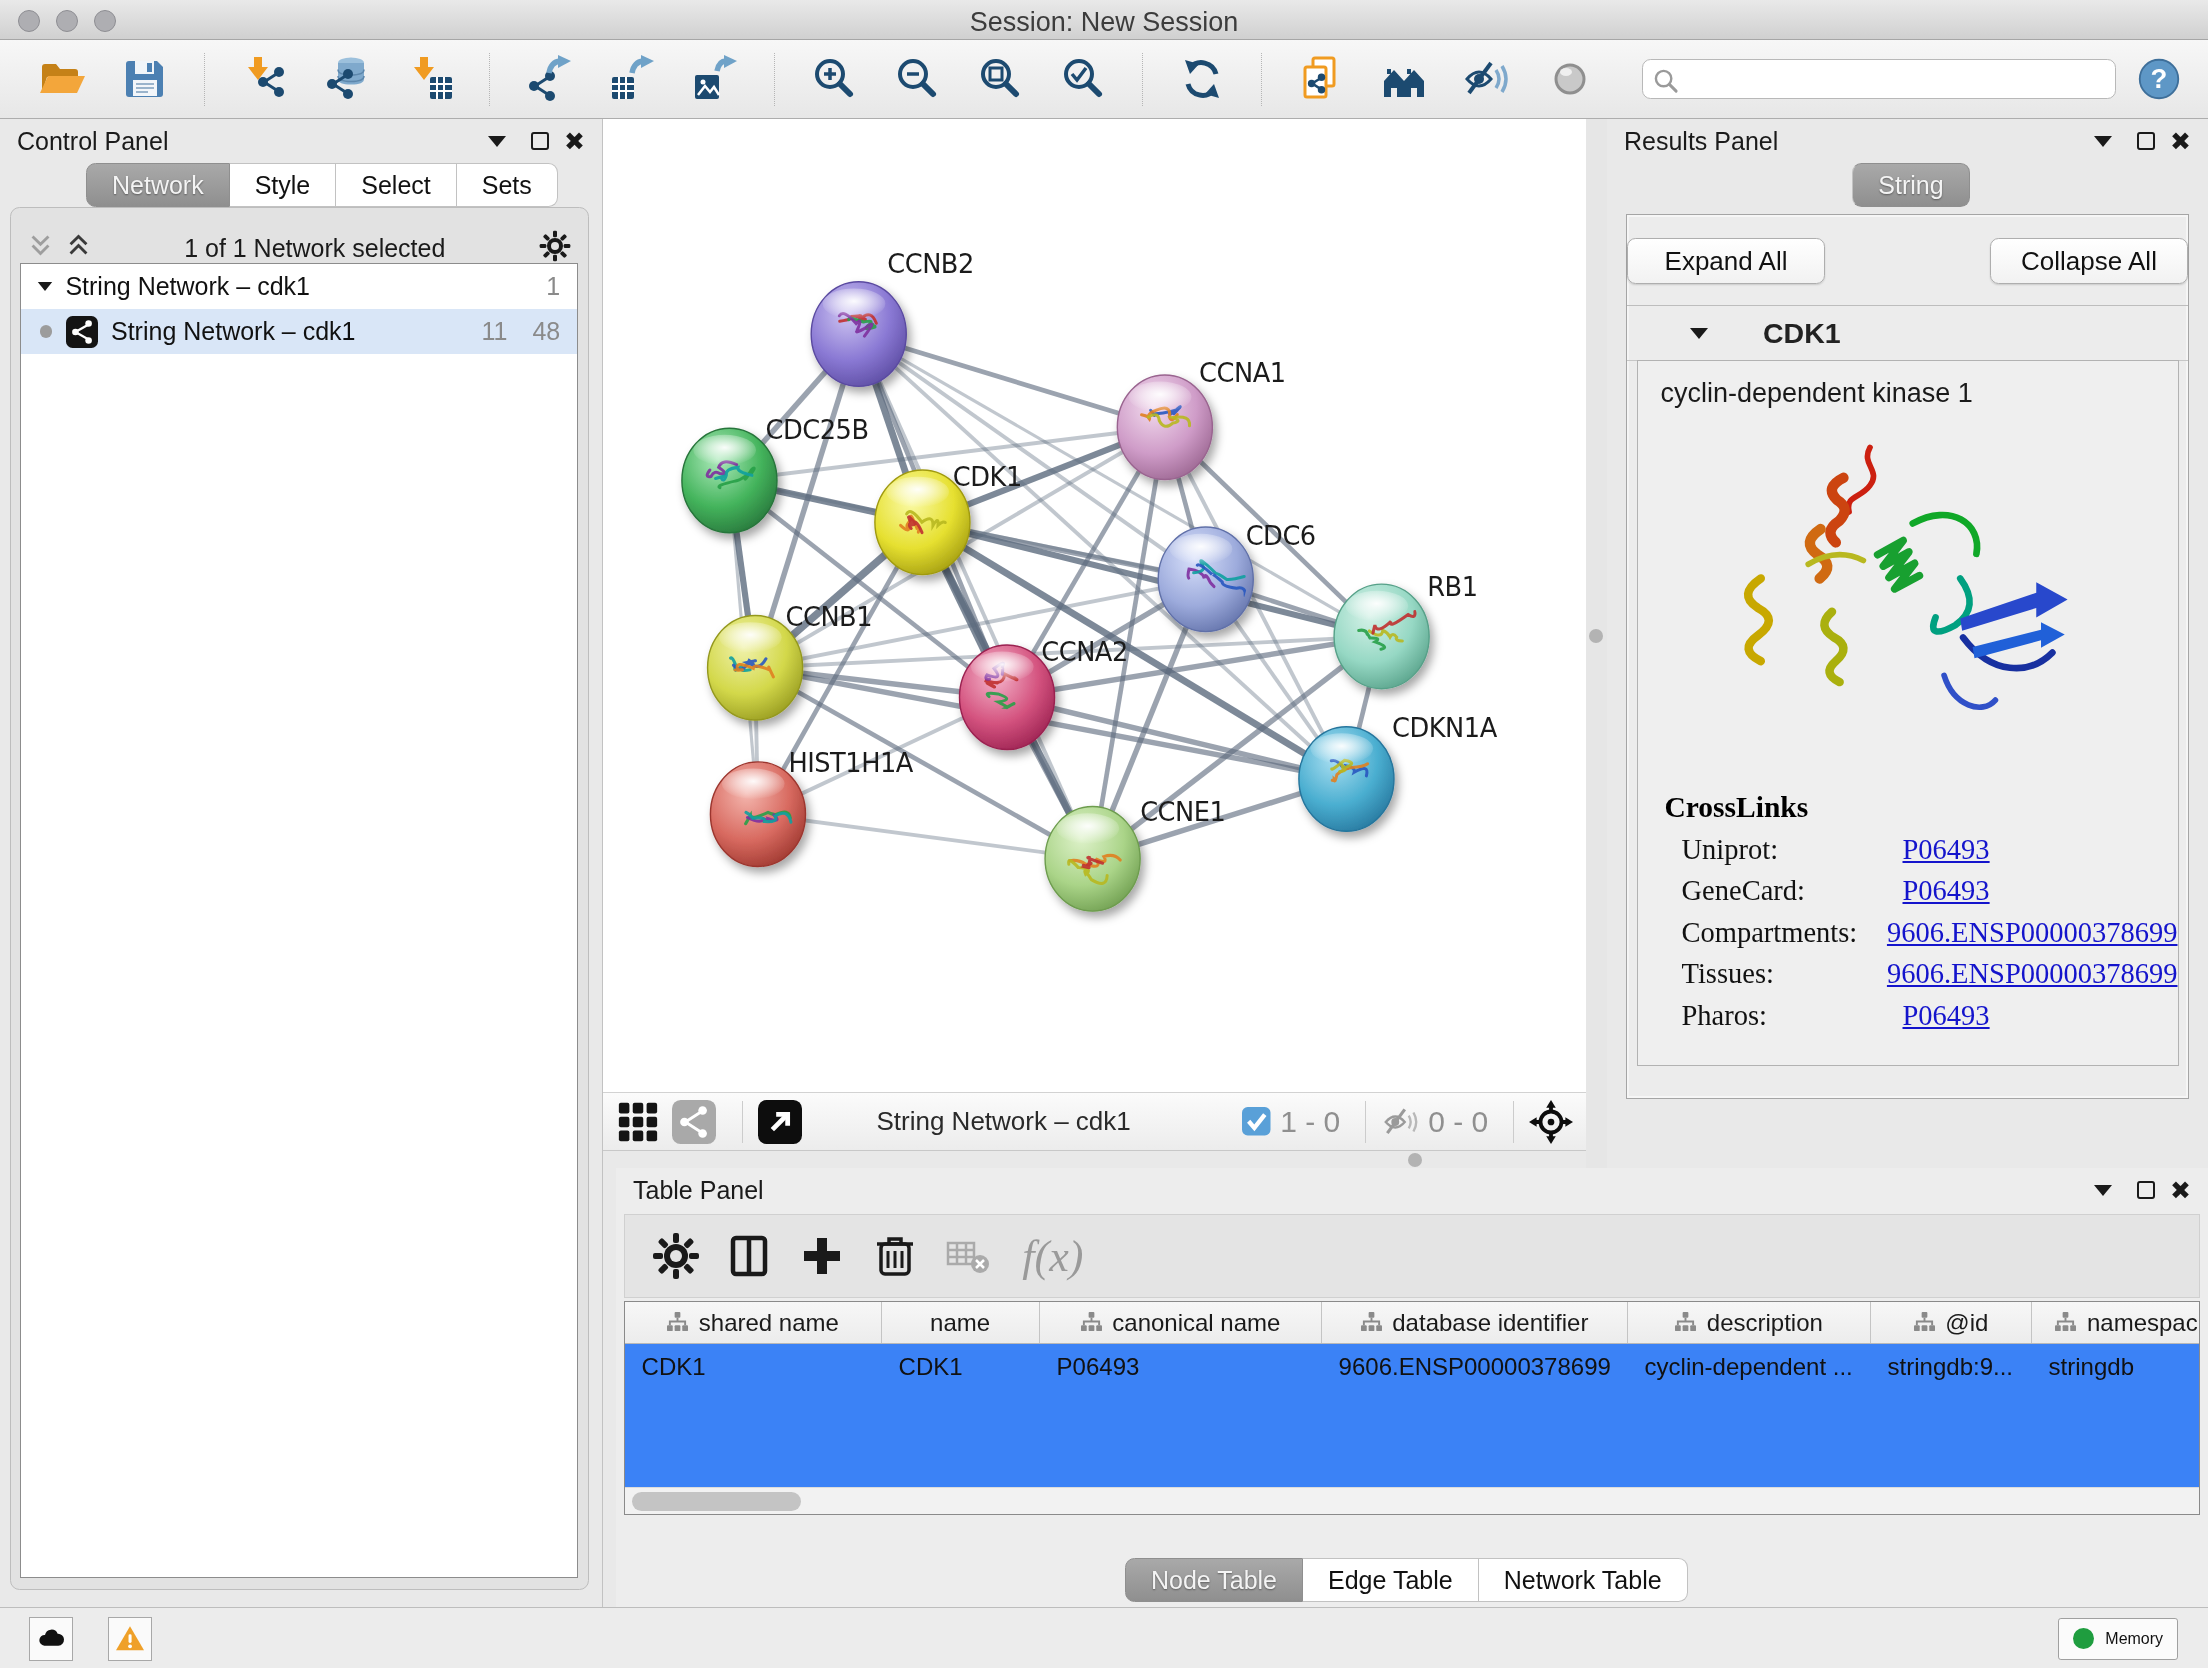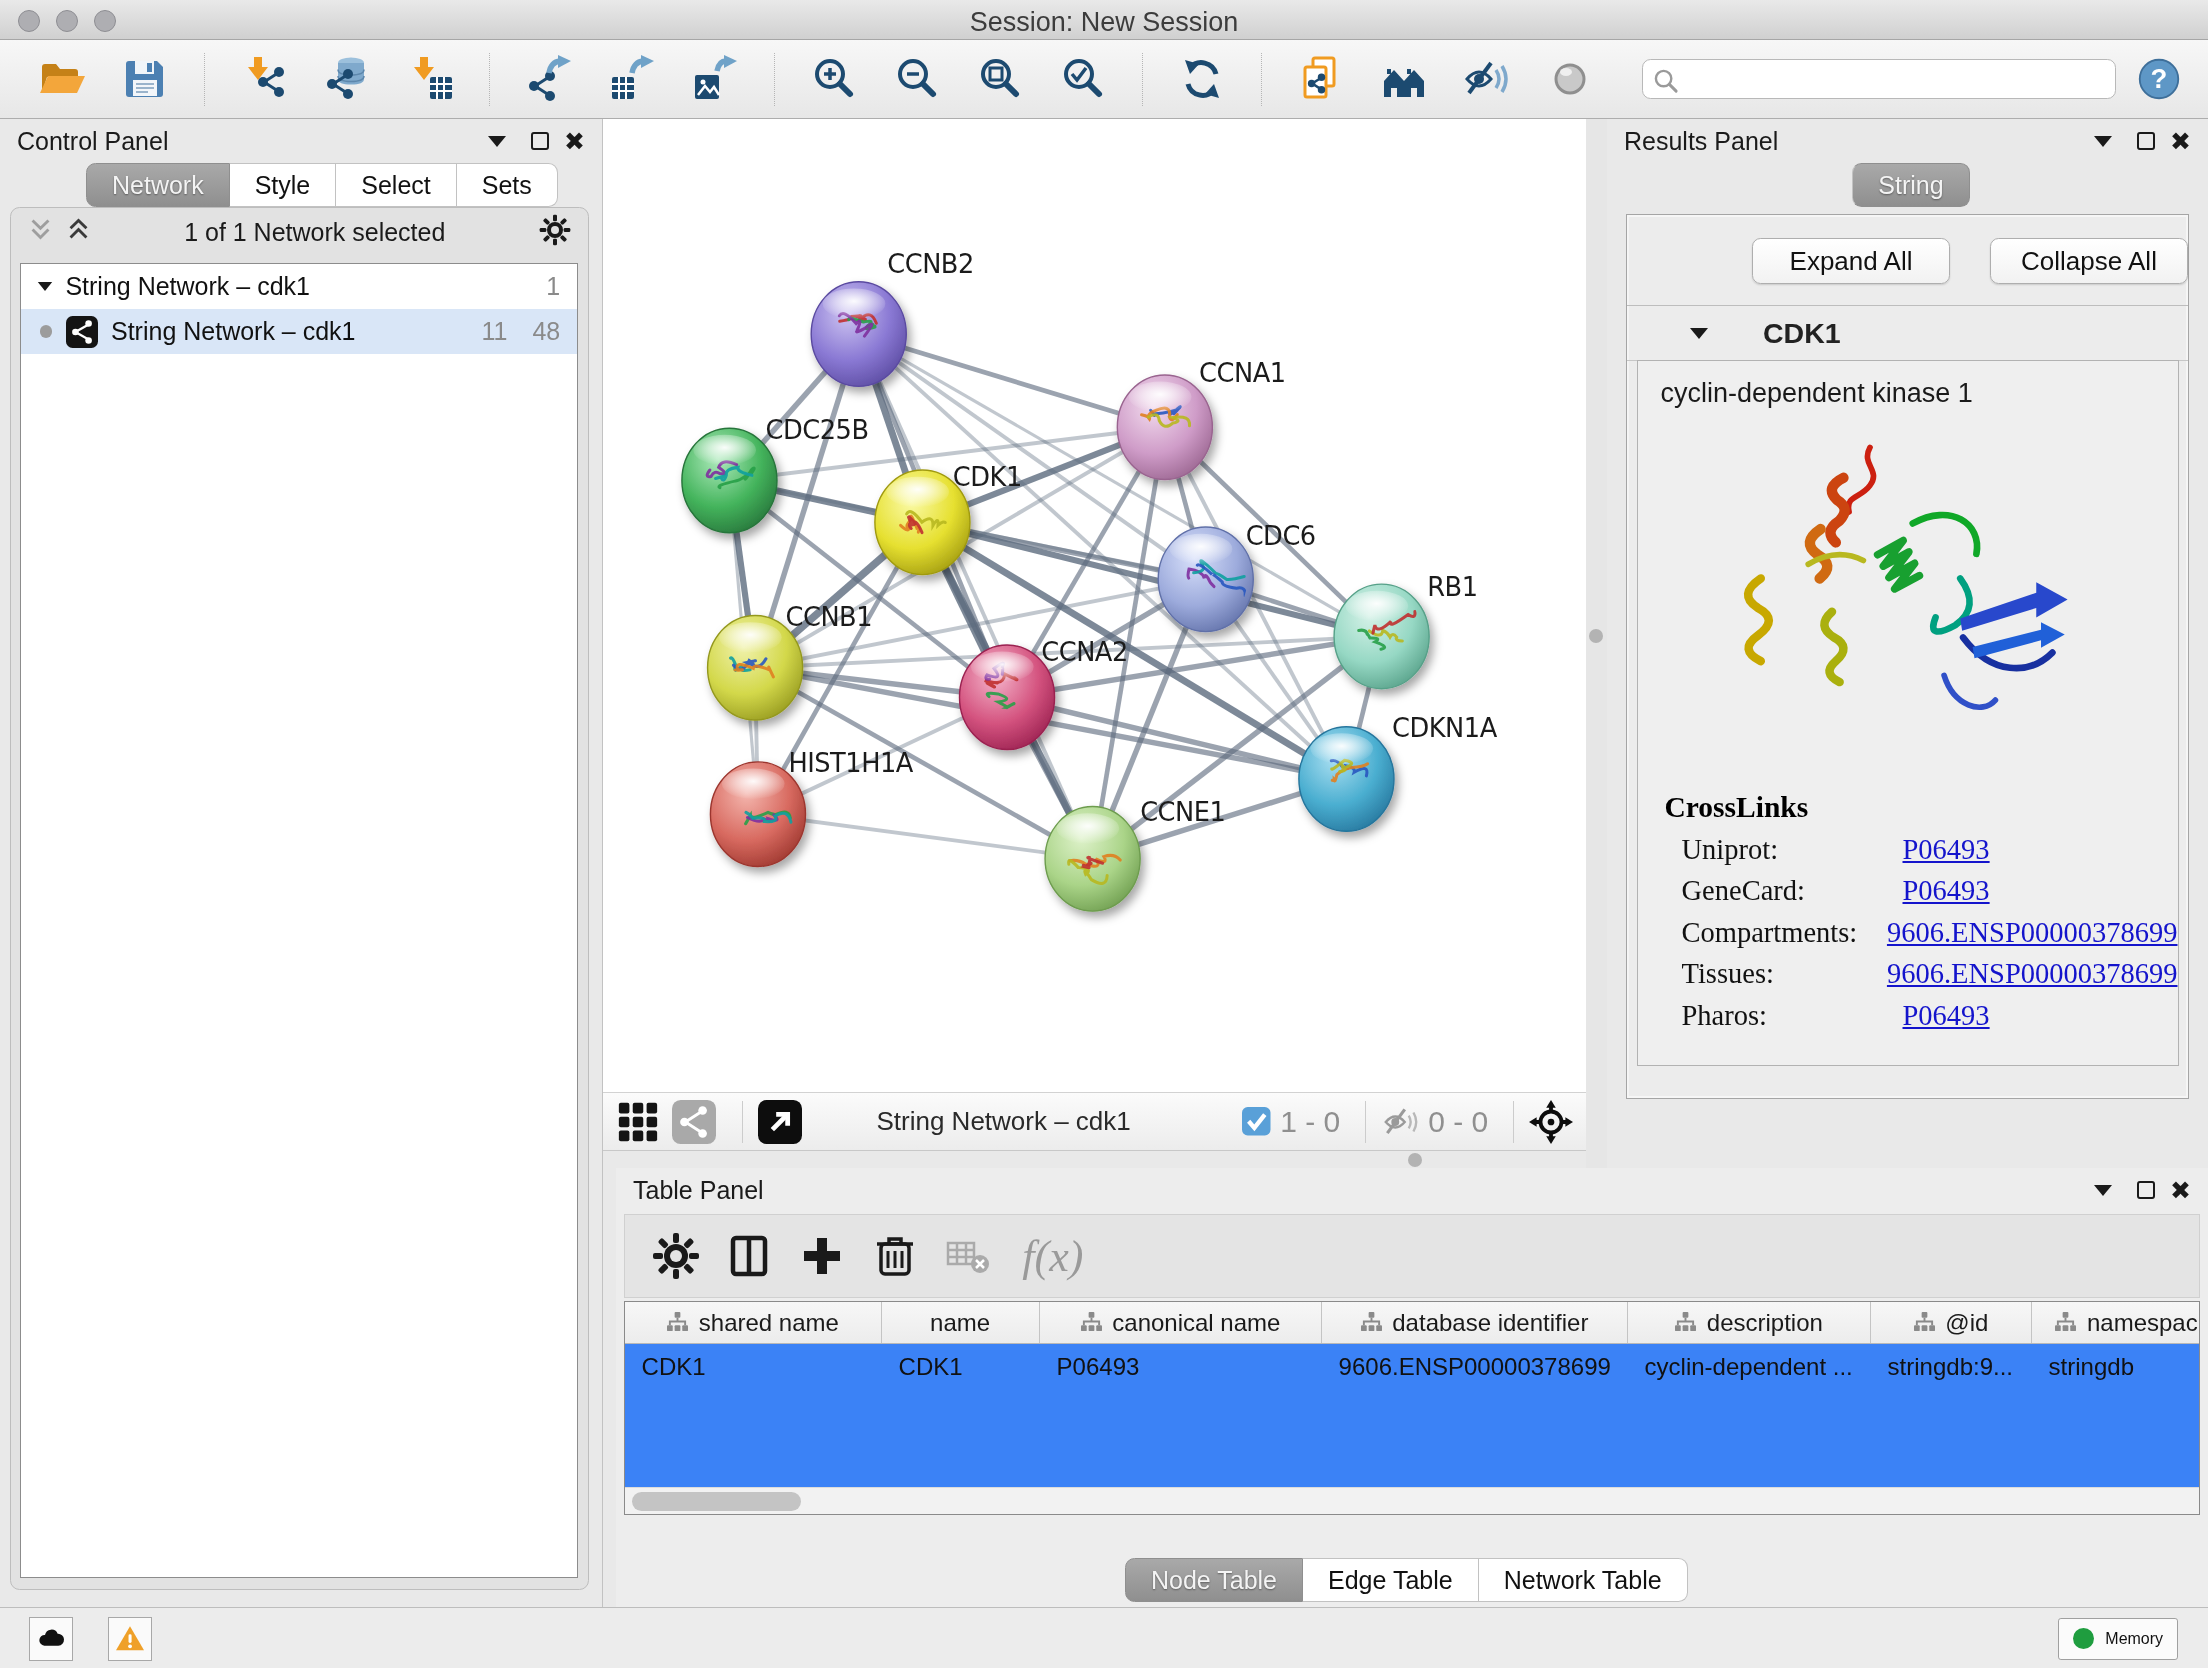--- a/index.html
+++ b/index.html
@@ -46,21 +46,21 @@
   .tab.active{background:linear-gradient(#a9a9a9,#8f8f8f);color:#f4f4f4;
     text-shadow:0 1px 1.9px rgba(0,0,0,.4);border-color:#8f8f8f;}
   .tab.single{border-radius:9.5px;border-left:1px solid #c2c2c2;}
 
   
   .cpanel{position:absolute;left:0;top:119px;width:603px;height:1488px;background:#e9e9e9;
     border-right:1px solid #c2c2c2;}
   .cp-tabs{position:absolute;left:86px;top:44px;display:flex;}
   .cp-frame{position:absolute;left:9.5px;right:13.3px;top:88px;bottom:17px;
     border:1.9px solid #bdbdbd;border-radius:9.5px;background:#e2e2e2;}
-  .cp-toprow{position:absolute;left:0;right:0;top:0;height:49px;display:flex;
+  .cp-toprow{position:absolute;left:0;right:0;top:16px;height:49px;display:flex;
     align-items:center;padding:0 17px;font-size:25px;color:#1a1a1a;}
   .cp-list{position:absolute;left:9.5px;right:9.5px;top:55px;bottom:11.4px;background:#fff;
     border:1.9px solid #8c8c8c;}
   .tree-row{height:45px;display:flex;align-items:center;font-size:25px;color:#111;}
   .tree-row.selected{background:#d9e6f7;}
   .bullet{width:12.4px;height:12.4px;border-radius:50%;background:#9c9c9c;}
   .cnt{color:#8a8a8a;}
 
   
   .canvas{position:absolute;left:603px;top:119px;width:983px;height:973px;background:#fff;}
@@ -76,21 +76,21 @@
   .badge{font-size:30px;color:#8f8f8f;margin:0 9.5px;}
   .strip-h{position:absolute;left:603px;top:1151px;width:983px;height:17px;background:#e9e9e9;}
   .dot-handle{position:absolute;width:14.3px;height:14.3px;border-radius:50%;background:#b3b3b3;}
   .divider-v{position:absolute;left:1586px;top:119px;width:21px;height:1049px;background:#e6e6e6;}
 
   
   .rpanel{position:absolute;left:1607px;top:119px;width:601px;height:1049px;background:#e9e9e9;}
   .rp-tabwrap{position:absolute;left:7px;right:0;top:44px;display:flex;justify-content:center;}
   .rp-box{position:absolute;left:19px;right:19px;top:95px;height:885px;
     border:1.9px solid #a5a5a5;background:#ececec;box-shadow:inset 0 0 0 1.9px #f6f6f6;}
-  .rp-buttons{display:flex;justify-content:flex-end;gap:40px;padding:23px 0 21px 0;
+  .rp-buttons{display:flex;justify-content:space-between;gap:40px;padding:23px 0 21px 0;
     border-bottom:1.9px solid #bdbdbd;}
   .rp-btn{min-width:198px;height:46px;background:linear-gradient(#ffffff,#f2f2f2);
     border:1px solid #aeaeae;border-radius:8.6px;font-size:26px;display:flex;
     align-items:center;justify-content:center;color:#111;box-shadow:0 1px 1.9px rgba(0,0,0,.15);}
   .rp-sechead{height:55px;display:flex;align-items:center;border-bottom:1.9px solid #c6c6c6;}
   .rp-gene{font-size:28.5px;font-weight:bold;margin-left:55px;}
   .rp-inner{position:absolute;left:9.5px;right:9.5px;top:145px;bottom:32px;
     border:1.9px solid #b2b2b2;background:#efefef;overflow:hidden;}
   .rp-desc{font-size:27px;color:#1a1a1a;padding:17px 0 0 23px;}
   .protein{display:block;margin:27px auto 0 auto;}

